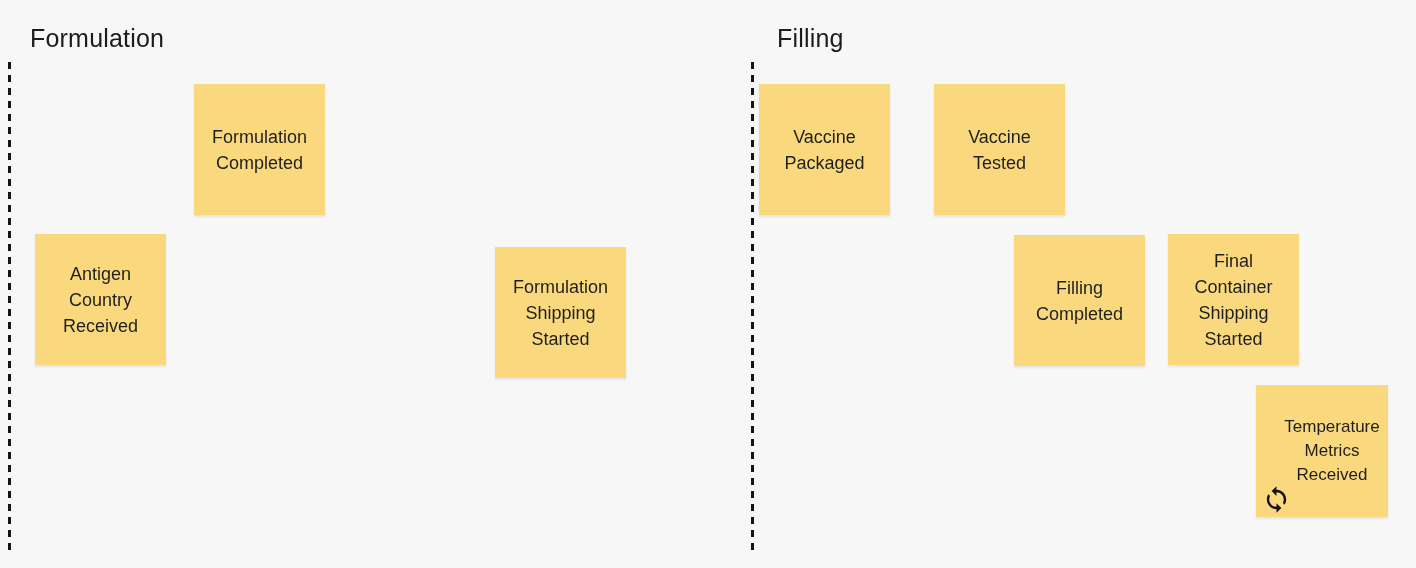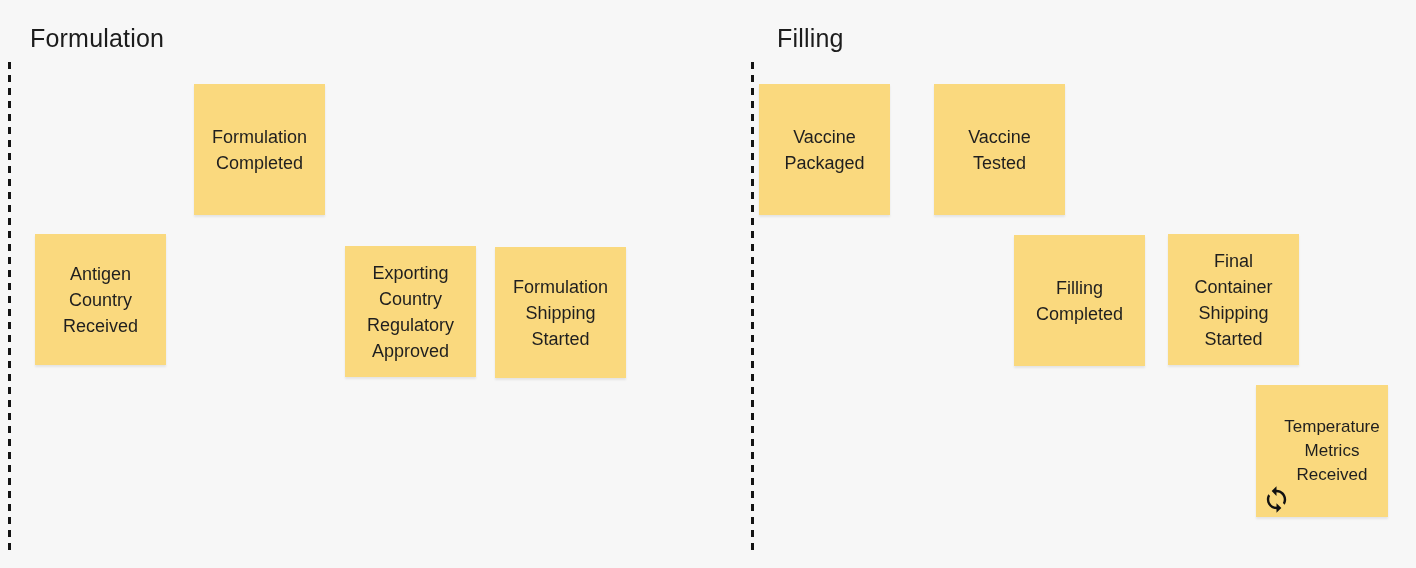--- a/index.html
+++ b/index.html
@@ -86,26 +86,20 @@
 
   <div class="note n0">
     <span class="note-label">Formulation
 Completed</span>
   </div>
   <div class="note n1">
     <span class="note-label">Antigen
 Country
 Received</span>
   </div>
-  <div class="note n2">
-    <span class="note-label">Exporting
-Country
-Regulatory
-Approved</span>
-  </div>
   <div class="note n3">
     <span class="note-label">Formulation
 Shipping
 Started</span>
   </div>
 
   <div class="note n4">
     <span class="note-label">Vaccine
 Packaged</span>
   </div>

